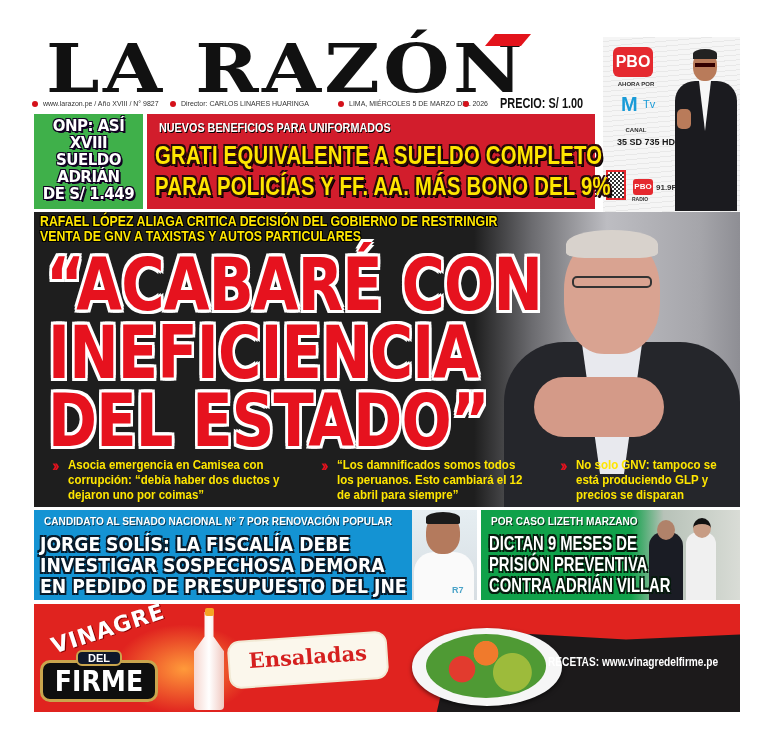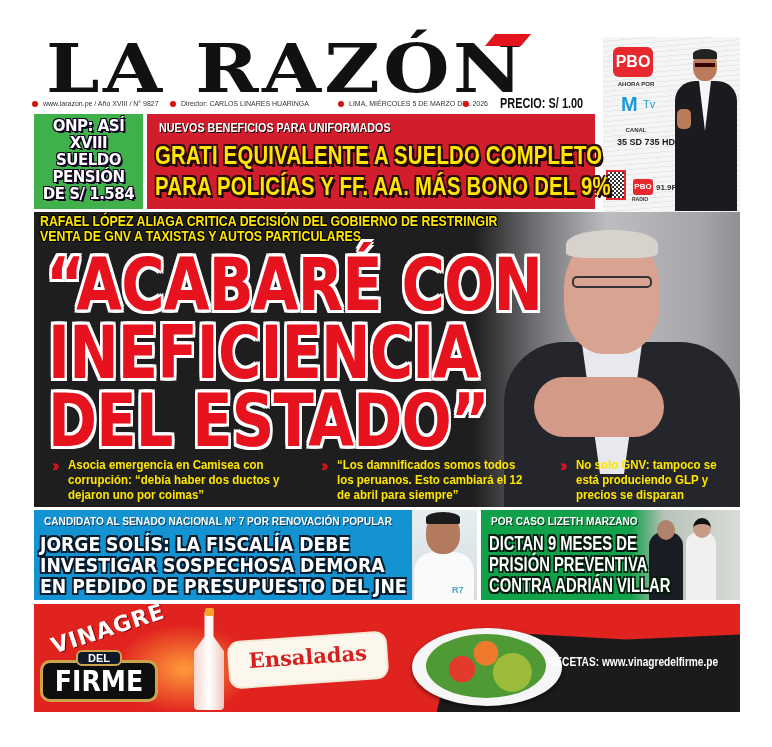--- a/index.html
+++ b/index.html
@@ -163,22 +163,22 @@
     <div class="host-glasses"></div>
     <div class="host-thumb"></div>
   </div>
 </div>
 
 <div class="onp-box">
   <div class="onp-text">
     <div>ONP: ASÍ</div>
     <div>XVIII</div>
     <div>SUELDO</div>
-    <div>PENSIÓN</div>
-    <div>DE S/ 1.584</div>
+    <div>ADRIÁN</div>
+    <div>DE S/ 1.449</div>
   </div>
 </div>
 
 <div class="grati-box">
   <div class="grati-kicker">NUEVOS BENEFICIOS PARA UNIFORMADOS</div>
   <div class="grati-line" style="top:27px">GRATI EQUIVALENTE A SUELDO COMPLETO</div>
   <div class="grati-line" style="top:58px">PARA POLICÍAS Y FF. AA. MÁS BONO DEL 9%</div>
 </div>
 
 <div class="main-story">

